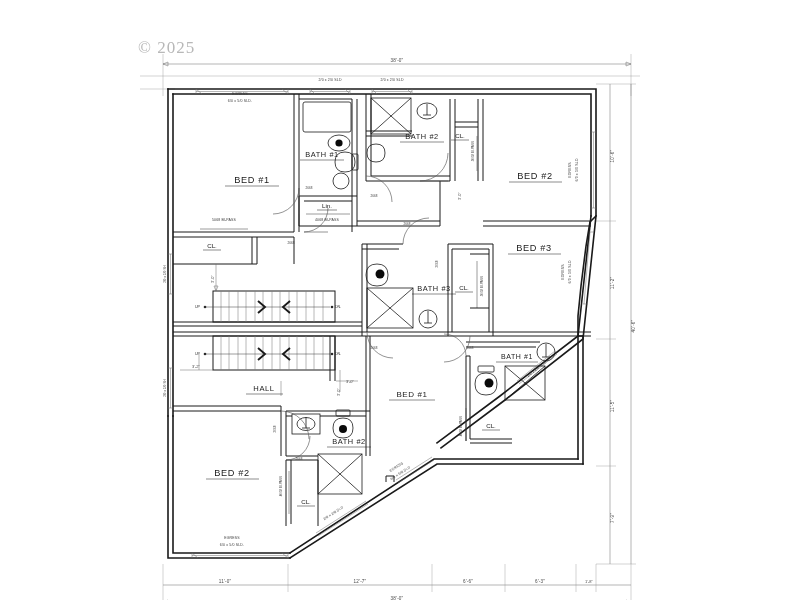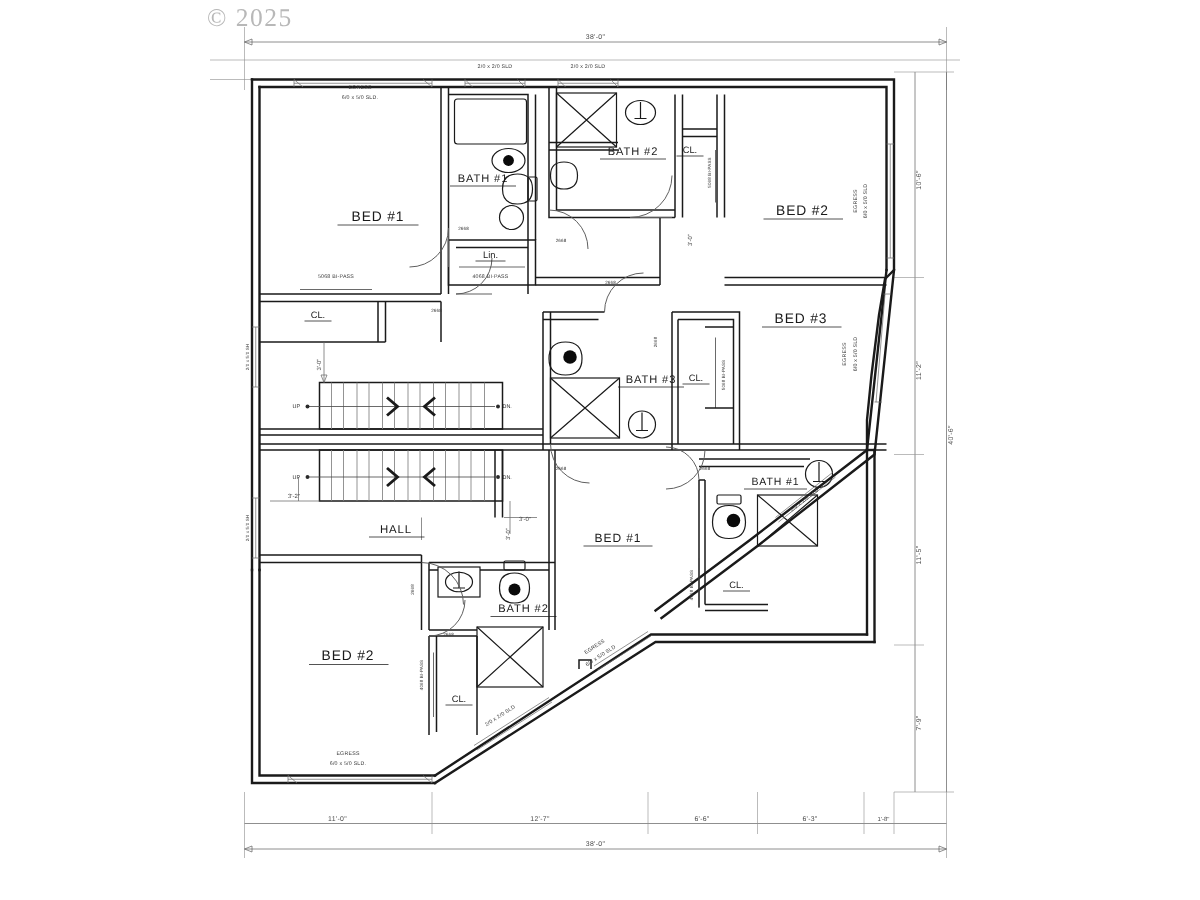--- a/index.html
+++ b/index.html
@@ -3,21 +3,21 @@
 <meta charset="utf-8">
 <title>Floor Plan</title>
 <style>
   html,body{margin:0;padding:0;background:#ffffff;}
   body{
     width:800px;height:600px;overflow:hidden;
     font-family:"Liberation Sans", sans-serif;
     color:#1a1a1a;
     position:relative;
   }
-  #stage{position:absolute;inset:0;width:800px;height:453px;}
+  #stage{position:absolute;inset:0;width:800px;height:453px;margin-top:36px;}
   svg#plan{position:absolute;left:0;top:0;width:800px;height:600px;display:block;}
   .wall{stroke:#1a1a1a;stroke-width:1.6;fill:none;stroke-linecap:square;stroke-linejoin:miter;}
   .wall-thin{stroke:#1a1a1a;stroke-width:1.0;fill:none;}
   .hair{stroke:#4a4a4a;stroke-width:0.55;fill:none;}
   .dimline{stroke:#6a6a6a;stroke-width:0.5;fill:none;}
   .extline{stroke:#8d8d8d;stroke-width:0.4;fill:none;}
   .fix{stroke:#1a1a1a;stroke-width:0.8;fill:none;}
   .fix-fill{fill:#ffffff;stroke:#1a1a1a;stroke-width:0.8;}
   .bowl{fill:#0a0a0a;stroke:none;}
   .door-arc{stroke:#5a5a5a;stroke-width:0.65;fill:none;}

